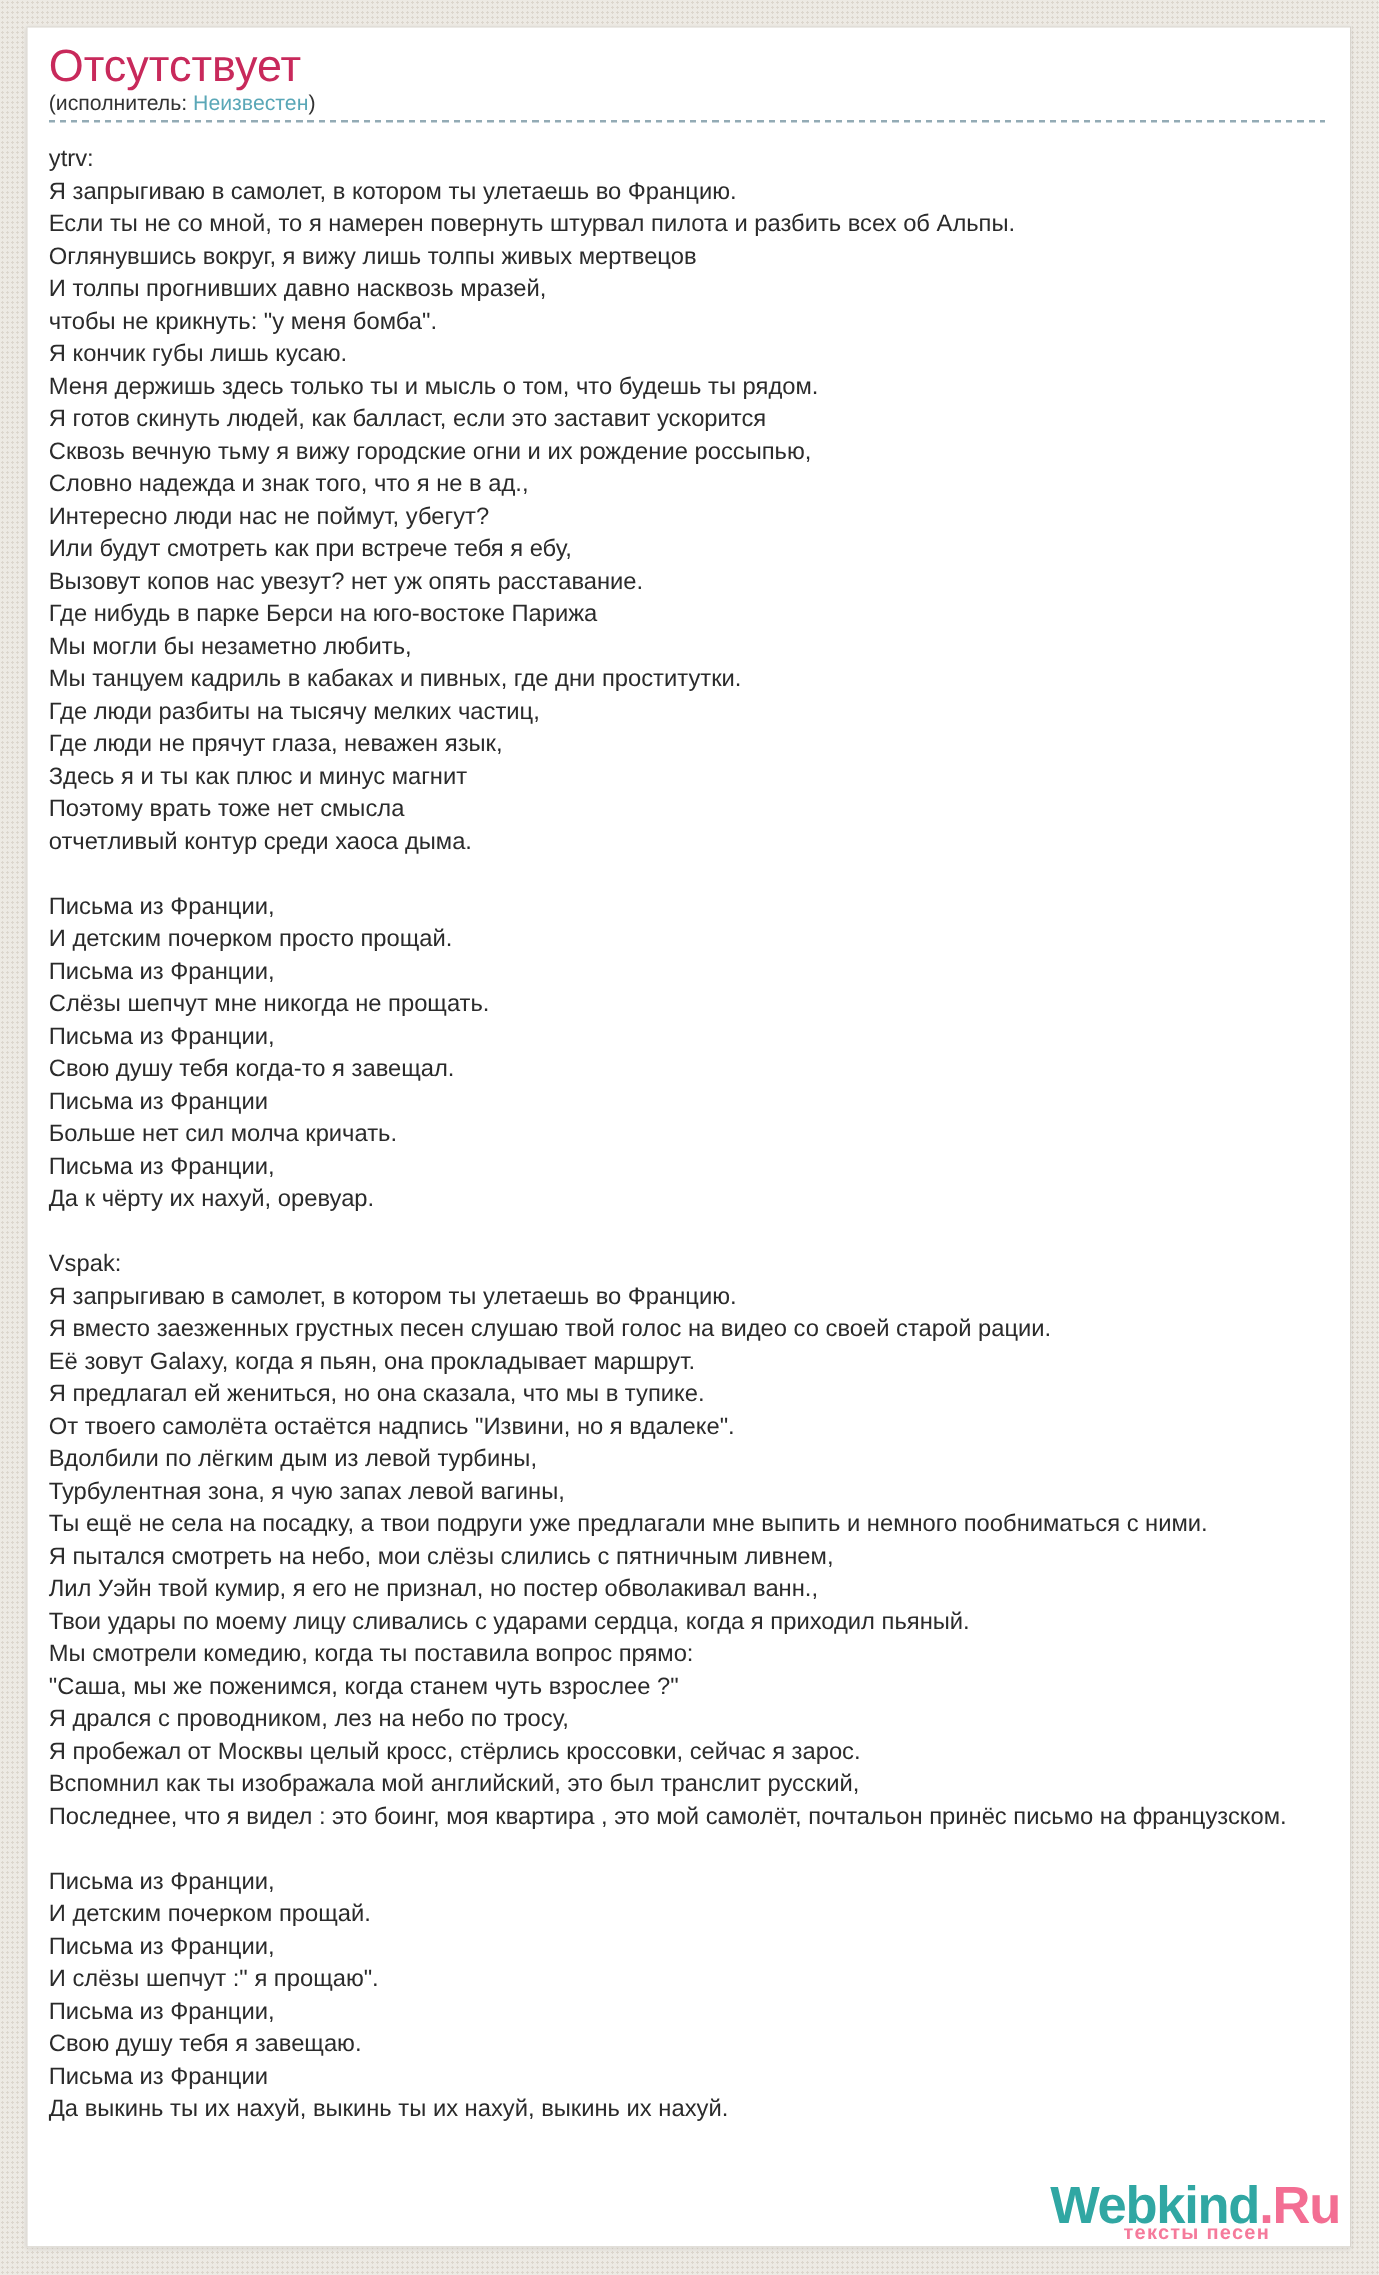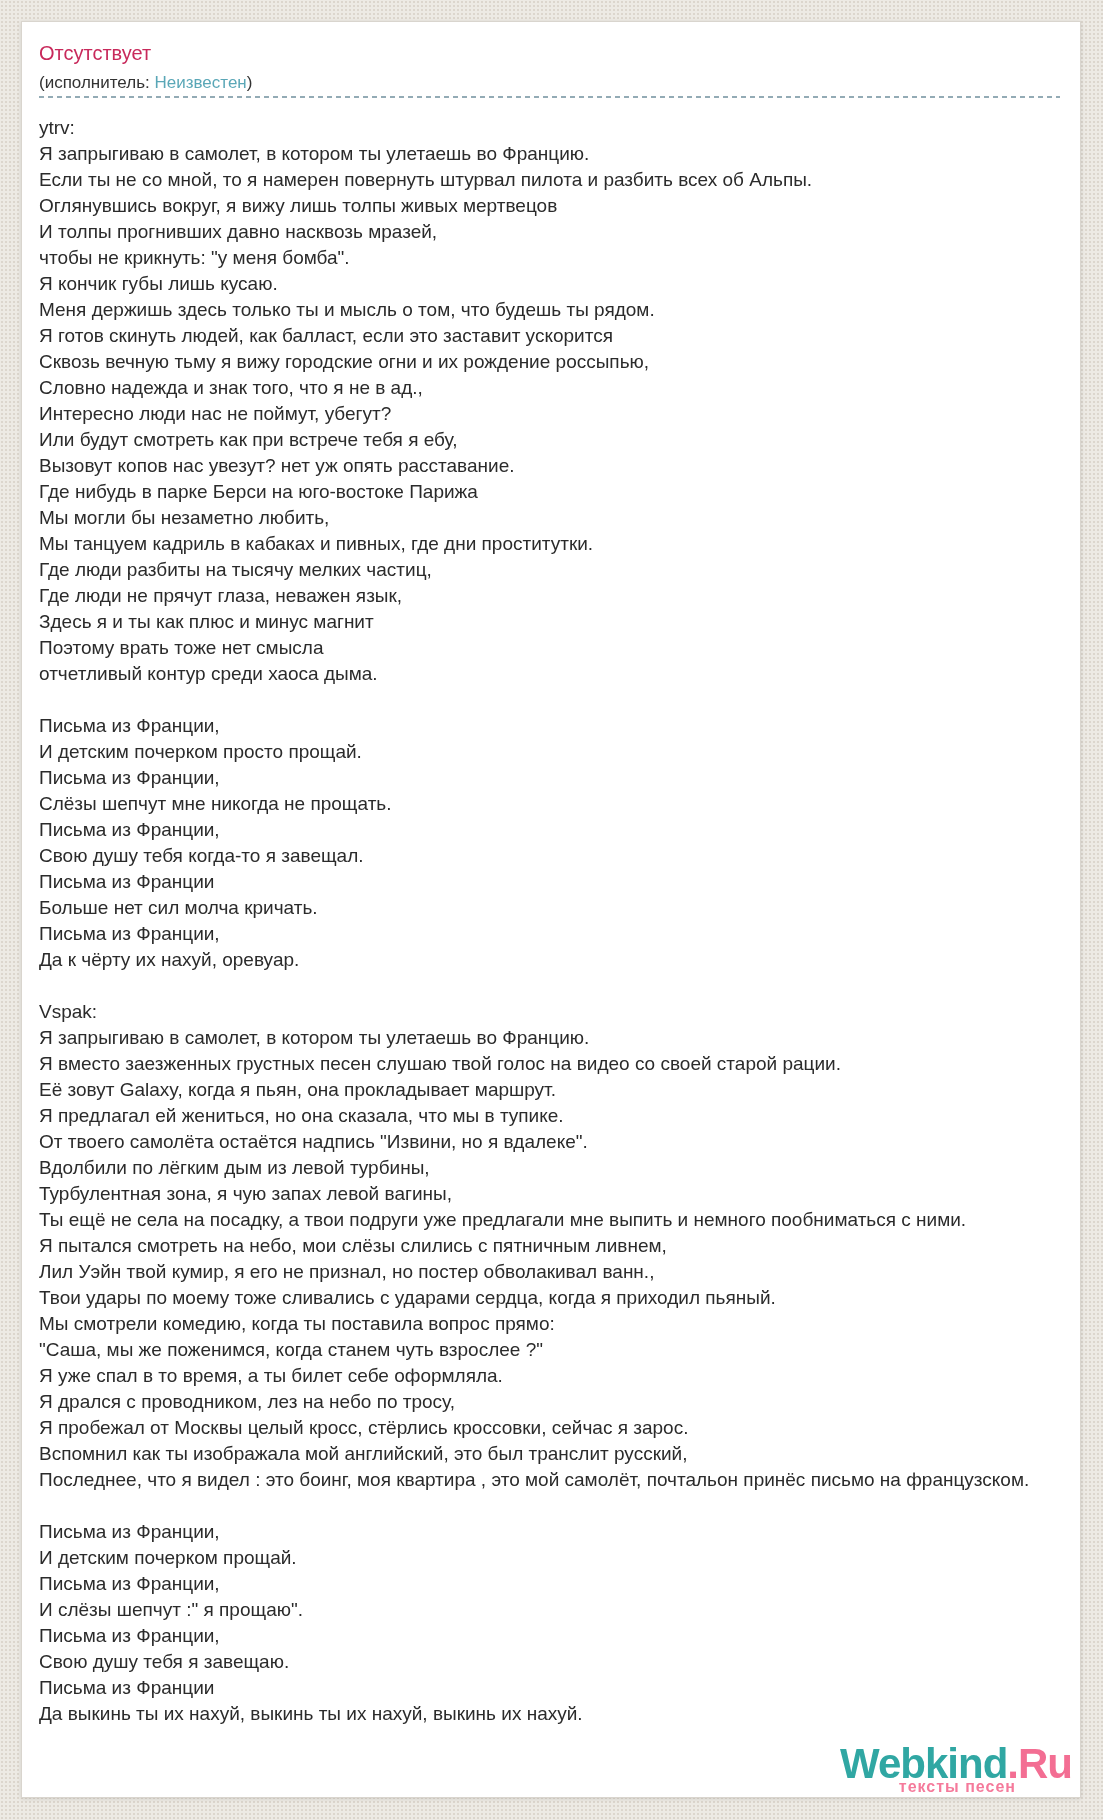--- a/index.html
+++ b/index.html
@@ -19,21 +19,21 @@
     left: 21px;
     top: 21px;
     width: 1060px;
     height: 1777px;
     background: #ffffff;
     border: 1px solid #d9d5ce;
     box-shadow: 0 1px 4px rgba(0,0,0,0.12);
     padding: 15px 20px 0 17px;
   }
   .song-title {
-    font-size: 20px;
+    font-size: 36px;
     line-height: 32px;
     font-weight: 400;
     color: #c8295b;
     letter-spacing: 0;
   }
   .artist-line {
     margin-top: 3px;
     font-size: 17px;
     line-height: 21px;
     color: #333333;
@@ -134,24 +134,23 @@
       <div class="lyric-line">Я запрыгиваю в самолет, в котором ты улетаешь во Францию.</div>
       <div class="lyric-line">Я вместо заезженных грустных песен слушаю твой голос на видео со своей старой рации.</div>
       <div class="lyric-line">Её зовут Galaxy, когда я пьян, она прокладывает маршрут.</div>
       <div class="lyric-line">Я предлагал ей жениться, но она сказала, что мы в тупике.</div>
       <div class="lyric-line">От твоего самолёта остаётся надпись "Извини, но я вдалеке".</div>
       <div class="lyric-line">Вдолбили по лёгким дым из левой турбины,</div>
       <div class="lyric-line">Турбулентная зона, я чую запах левой вагины,</div>
       <div class="lyric-line">Ты ещё не села на посадку, а твои подруги уже предлагали мне выпить и немного пообниматься с ними.</div>
       <div class="lyric-line">Я пытался смотреть на небо, мои слёзы слились с пятничным ливнем,</div>
       <div class="lyric-line">Лил Уэйн твой кумир, я его не признал, но постер обволакивал ванн.,</div>
-      <div class="lyric-line">Твои удары по моему тоже сливались с ударами сердца, когда я приходил пьяный.</div>
+      <div class="lyric-line">Твои удары по моему лицу сливались с ударами сердца, когда я приходил пьяный.</div>
       <div class="lyric-line">Мы смотрели комедию, когда ты поставила вопрос прямо:</div>
       <div class="lyric-line">"Саша, мы же поженимся, когда станем чуть взрослее ?"</div>
-      <div class="lyric-line">Я уже спал в то время, а ты билет себе оформляла.</div>
       <div class="lyric-line">Я дрался с проводником, лез на небо по тросу,</div>
       <div class="lyric-line">Я пробежал от Москвы целый кросс, стёрлись кроссовки, сейчас я зарос.</div>
       <div class="lyric-line">Вспомнил как ты изображала мой английский, это был транслит русский,</div>
       <div class="lyric-line">Последнее, что я видел : это боинг, моя квартира , это мой самолёт, почтальон принёс письмо на французском.</div>
       <div class="lyric-line">&nbsp;</div>
       <div class="lyric-line">Письма из Франции,</div>
       <div class="lyric-line">И детским почерком прощай.</div>
       <div class="lyric-line">Письма из Франции,</div>
       <div class="lyric-line">И слёзы шепчут :" я прощаю".</div>
       <div class="lyric-line">Письма из Франции,</div>

